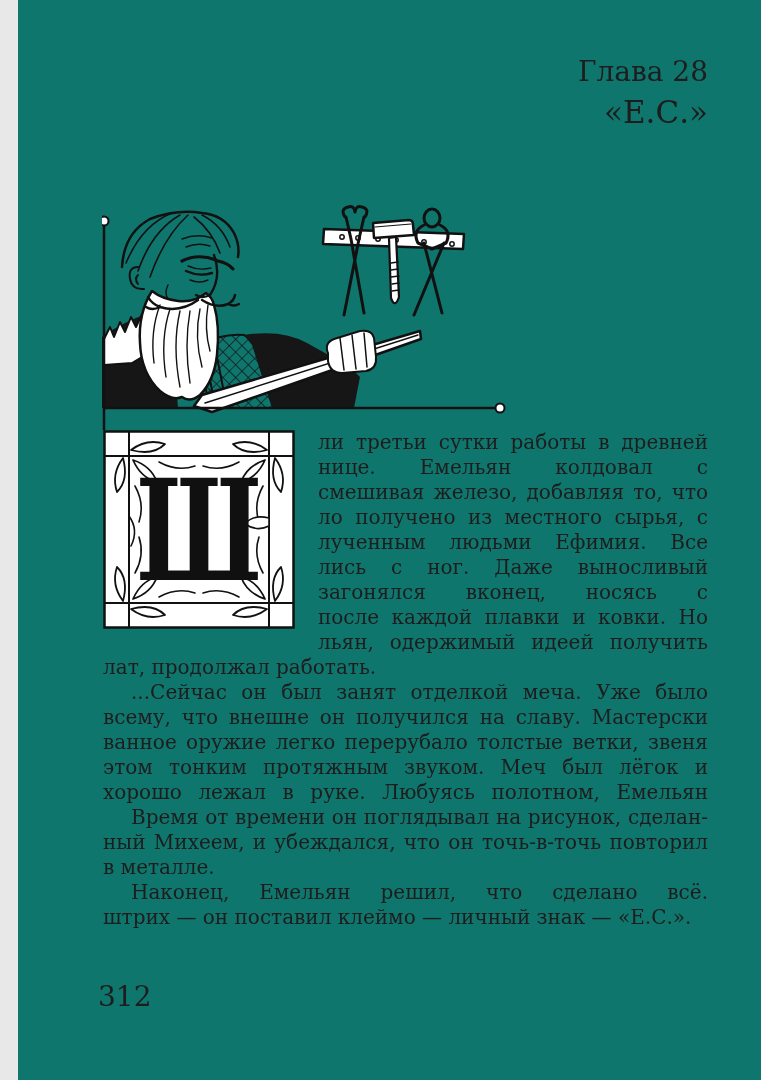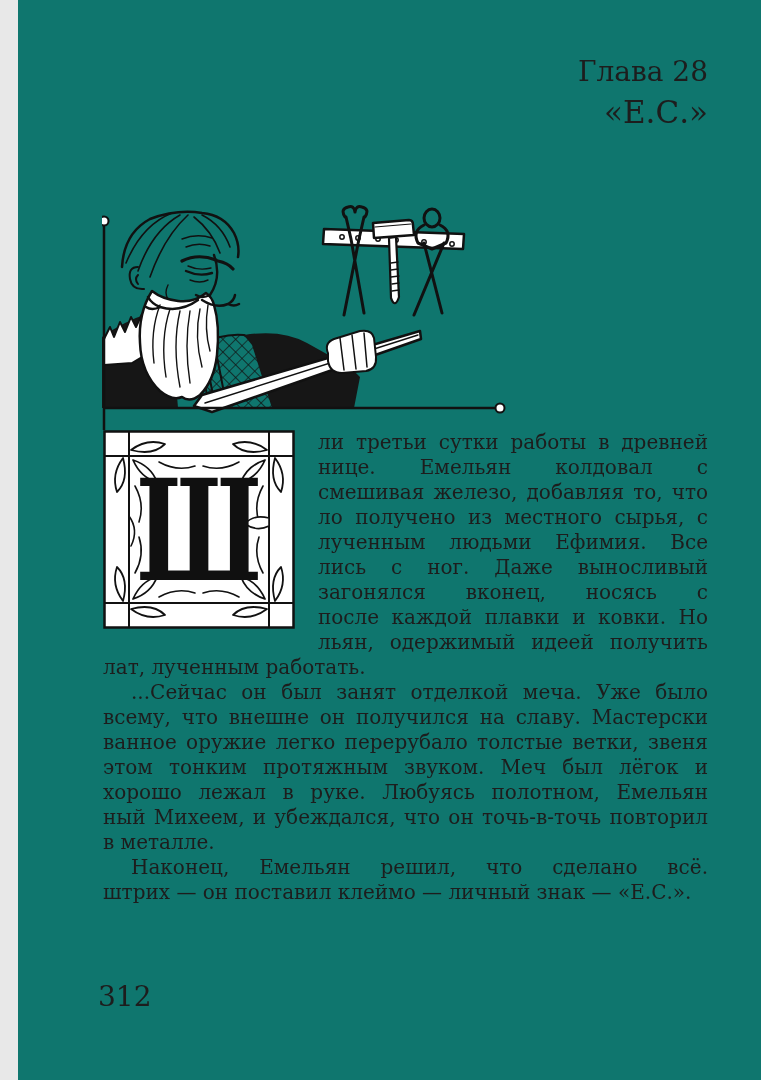--- a/index.html
+++ b/index.html
@@ -157,30 +157,31 @@
         <div class="para">
           <div class="line just">ли третьи сутки работы в древней куз-</div>
           <div class="line just">нице. Емельян колдовал с металлом,</div>
           <div class="line just">смешивая железо, добавляя то, что бы-</div>
           <div class="line just">ло получено из местного сырья, с по-</div>
           <div class="line just">лученным людьми Ефимия. Все вали-</div>
           <div class="line just">лись с ног. Даже выносливый Тихоня</div>
           <div class="line just">загонялся вконец, носясь с Кирьяном</div>
           <div class="line just">после каждой плавки и ковки. Но Еме-</div>
           <div class="line just">льян, одержимый идеей получить бу-</div>
-          <div class="line">лат, лученным работать.</div>
+          <div class="line">лат, продолжал работать.</div>
         </div>
         <div class="para">
           <div class="line just indent">...Сейчас он был занят отделкой меча. Уже было видно по</div>
           <div class="line just">всему, что внешне он получился на славу. Мастерски выко-</div>
           <div class="line just">ванное оружие легко перерубало толстые ветки, звеня при</div>
           <div class="line just">этом тонким протяжным звуком. Меч был лёгок и удобен,</div>
           <div class="line just">хорошо лежал в руке. Любуясь полотном, Емельян доводил</div>
         </div>
         <div class="para">
+          <div class="line just indent">Время от времени он поглядывал на рисунок, сделан-</div>
           <div class="line just">ный Михеем, и убеждался, что он точь-в-точь повторил его</div>
           <div class="line">в металле.</div>
         </div>
         <div class="para">
           <div class="line just indent">Наконец, Емельян решил, что сделано всё. Последний</div>
           <div class="line">штрих — он поставил клеймо — личный знак — «Е.С.».</div>
         </div>
       </div>
   </div>
 

